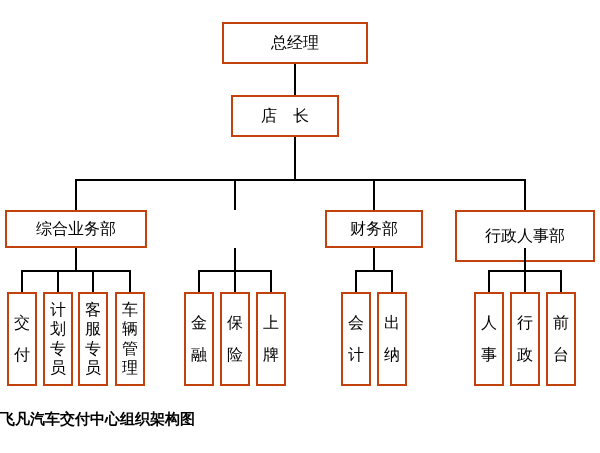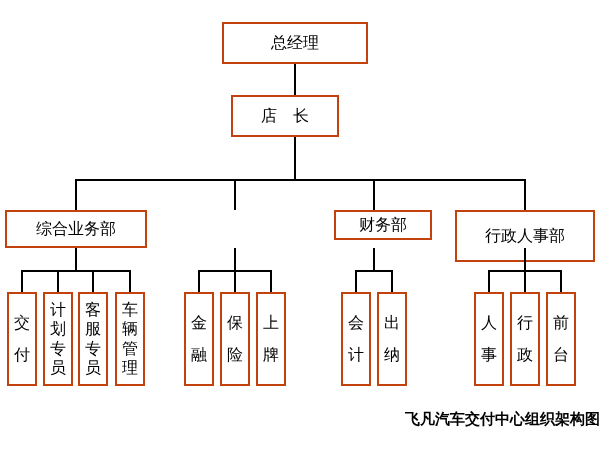--- a/index.html
+++ b/index.html
@@ -46,37 +46,37 @@
   .lh {
     position: absolute;
     height: 2px;
     background: #000000;
   }
   .caption {
     position: absolute;
     left: 0;
     top: 410px;
     width: 600px;
-    text-align: right;
+    text-align: left;
     font-size: 15px;
     font-weight: bold;
     color: #000000;
   }
 </style>
 </head>
 <body>
 
 <div class="canvas">
 
   <div class="box" style="left:222px;top:22px;width:146px;height:42px">总经理</div>
 
   <div class="box" style="left:231px;top:95px;width:108px;height:42px">店　长</div>
 
   <div class="box" style="left:5px;top:210px;width:142px;height:38px">综合业务部</div>
-  <div class="box" style="left:334px;top:210px;width:98px;height:30px">财务部</div>
+  <div class="box" style="left:325px;top:210px;width:98px;height:38px">财务部</div>
   <div class="box" style="left:455px;top:210px;width:140px;height:52px">行政人事部</div>
 
   <div class="box vbox" style="left:7px;top:292px;width:30px;height:94px"><span>交</span><span>付</span></div>
   <div class="box vbox" style="left:43px;top:292px;width:30px;height:94px"><span>计</span><span>划</span><span>专</span><span>员</span></div>
   <div class="box vbox" style="left:78px;top:292px;width:30px;height:94px"><span>客</span><span>服</span><span>专</span><span>员</span></div>
   <div class="box vbox" style="left:115px;top:292px;width:30px;height:94px"><span>车</span><span>辆</span><span>管</span><span>理</span></div>
 
   <div class="box vbox" style="left:184px;top:292px;width:30px;height:94px"><span>金</span><span>融</span></div>
   <div class="box vbox" style="left:220px;top:292px;width:30px;height:94px"><span>保</span><span>险</span></div>
   <div class="box vbox" style="left:256px;top:292px;width:30px;height:94px"><span>上</span><span>牌</span></div>

